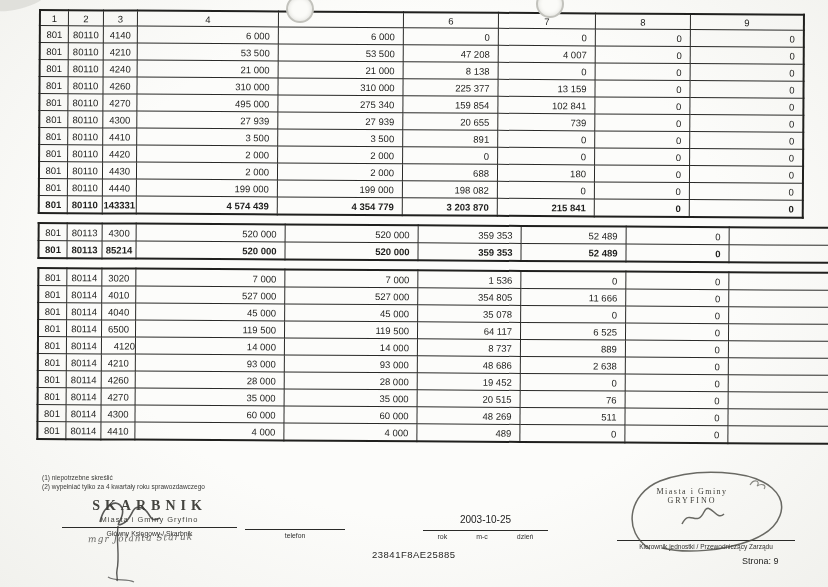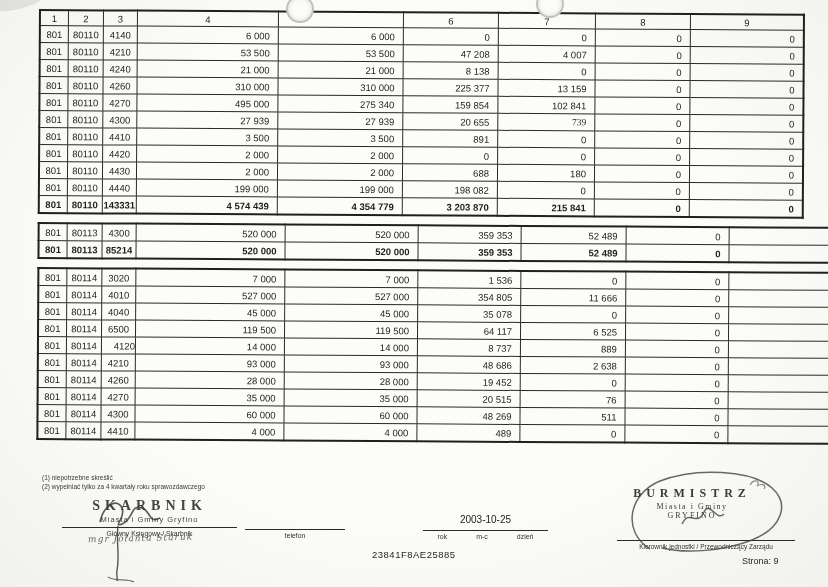--- a/index.html
+++ b/index.html
@@ -124,21 +124,21 @@
             <td class="col8" style="width: 94px;">0</td>
             <td class="col9" style="width: 112px;">0</td>
           </tr>
           <tr>
             <td class="col1" style="width: 27px;">801</td>
             <td class="col2" style="width: 34px;">80110</td>
             <td class="col3" style="width: 33px;">4300</td>
             <td class="col4" style="width: 140px;">27 939</td>
             <td class="col5" style="width: 124px;">27 939</td>
             <td class="col6" style="width: 94px;">20 655</td>
-            <td class="col7" style="width: 96px; font-family: Liberation Serif, serif;">739</td>
+            <td class="col7" style="width: 96px;">739</td>
             <td class="col8" style="width: 94px;">0</td>
             <td class="col9" style="width: 112px;">0</td>
           </tr>
           <tr>
             <td class="col1" style="width: 27px;">801</td>
             <td class="col2" style="width: 34px;">80110</td>
             <td class="col3" style="width: 33px;">4410</td>
             <td class="col4" style="width: 140px;">3 500</td>
             <td class="col5" style="width: 124px;">3 500</td>
             <td class="col6" style="width: 94px;">891</td>
@@ -357,21 +357,20 @@
   <div class="sig-line line-date"></div>
   <div class="date-labels">
     <span>rok</span>
     <span>m-c</span>
     <span>dzień</span>
   </div>
 
   <div class="doc-code">23841F8AE25885</div>
 
   <div class="stamp stamp-right">
-    <div class="s1">BURMISTRZ</div>
     <div class="s2">Miasta i Gminy</div>
     <div class="s3">GRYFINO</div>
   </div>
   <div class="sig-line line-right"></div>
   <div class="sig-label label-right">Kierownik jednostki / Przewodniczący Zarządu</div>
 
   <div class="page-number">Strona: 9</div>
 
   <svg class="pen" width="828" height="587" viewBox="0 0 828 587">
 

